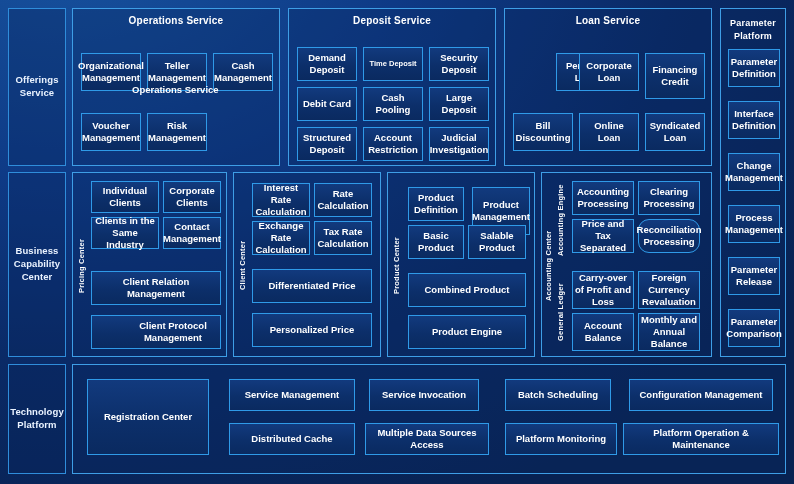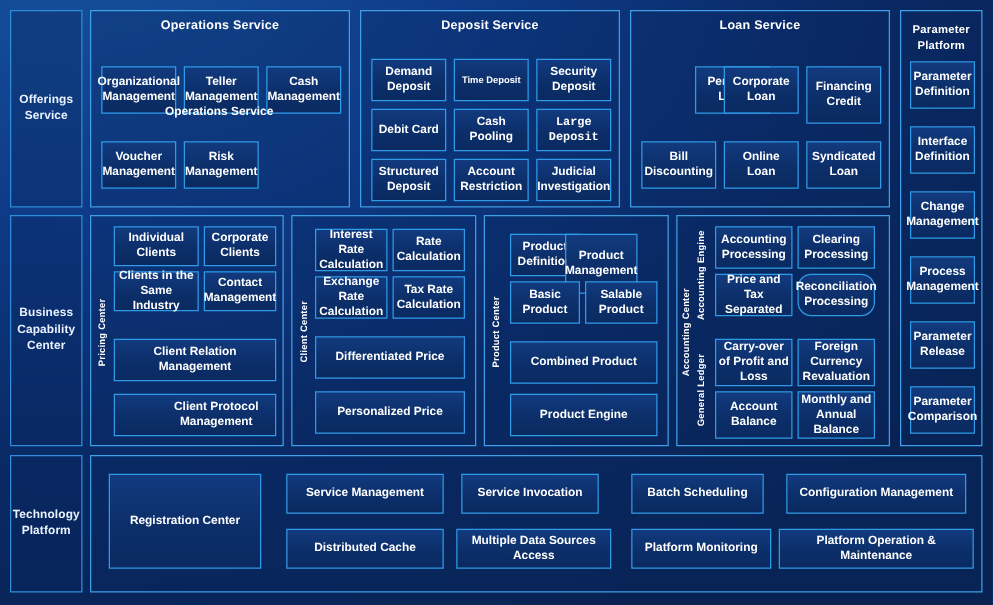--- a/index.html
+++ b/index.html
@@ -70,21 +70,21 @@
 
   <div class="floatlabel" style="left:132px;top:84px;">Operations Service</div>
 
   <div class="group" style="left:288px;top:8px;width:208px;height:158px;">
     <div class="grouptitle">Deposit Service</div>
     <div class="cell" style="left:8px;top:38px;width:60px;height:34px;">Demand Deposit</div>
     <div class="cell sm" style="left:74px;top:38px;width:60px;height:34px;">Time Deposit</div>
     <div class="cell" style="left:140px;top:38px;width:60px;height:34px;">Security Deposit</div>
     <div class="cell" style="left:8px;top:78px;width:60px;height:34px;">Debit Card</div>
     <div class="cell" style="left:74px;top:78px;width:60px;height:34px;">Cash Pooling</div>
-    <div class="cell" style="left:140px;top:78px;width:60px;height:34px;font-family:Liberation Mono, monospace;">Large Deposit</div>
+    <div class="cell" style="left:140px;top:78px;width:60px;height:34px;">Large Deposit</div>
     <div class="cell" style="left:8px;top:118px;width:60px;height:34px;">Structured Deposit</div>
     <div class="cell" style="left:74px;top:118px;width:60px;height:34px;">Account Restriction</div>
     <div class="cell" style="left:140px;top:118px;width:60px;height:34px;">Judicial Investigation</div>
   </div>
 
   <div class="group" style="left:504px;top:8px;width:208px;height:158px;">
     <div class="grouptitle">Loan Service</div>
     <div class="cell" style="left:8px;top:44px;width:60px;height:38px;margin-left:43px;">Personal Loan</div>
     <div class="cell" style="left:74px;top:44px;width:60px;height:38px;">Corporate Loan</div>
     <div class="cell" style="left:140px;top:44px;width:60px;height:46px;">Financing Credit</div>
@@ -121,21 +121,21 @@
     <div class="cell" style="left:80px;top:10px;width:58px;height:34px;">Rate Calculation</div>
     <div class="cell" style="left:18px;top:48px;width:58px;height:34px;">Exchange Rate Calculation</div>
     <div class="cell" style="left:80px;top:48px;width:58px;height:34px;">Tax Rate Calculation</div>
     <div class="cell" style="left:18px;top:96px;width:120px;height:34px;">Differentiated Price</div>
     <div class="cell" style="left:18px;top:140px;width:120px;height:34px;">Personalized Price</div>
   </div>
 
   <div class="group" style="left:387px;top:172px;width:148px;height:185px;">
     <div class="vlabel" style="left:2px;top:0;width:14px;height:185px;">Product Center</div>
     <div class="cell" style="left:20px;top:14px;width:56px;height:34px;">Product Definition</div>
-    <div class="cell" style="left:64px;top:14px;width:58px;height:48px;">Product Management</div>
+    <div class="cell" style="left:84px;top:14px;width:58px;height:48px;">Product Management</div>
     <div class="cell" style="left:20px;top:52px;width:56px;height:34px;">Basic Product</div>
     <div class="cell" style="left:80px;top:52px;width:58px;height:34px;">Salable Product</div>
     <div class="cell" style="left:20px;top:100px;width:118px;height:34px;">Combined Product</div>
     <div class="cell" style="left:20px;top:142px;width:118px;height:34px;">Product Engine</div>
   </div>
 
   <div class="group" style="left:541px;top:172px;width:171px;height:185px;">
     <div class="vlabel" style="left:1px;top:0;width:12px;height:185px;">Accounting Center</div>
     <div class="vlabel" style="left:12px;top:4px;width:14px;height:86px;">Accounting Engine</div>
     <div class="vlabel" style="left:12px;top:96px;width:14px;height:86px;">General Ledger</div>

